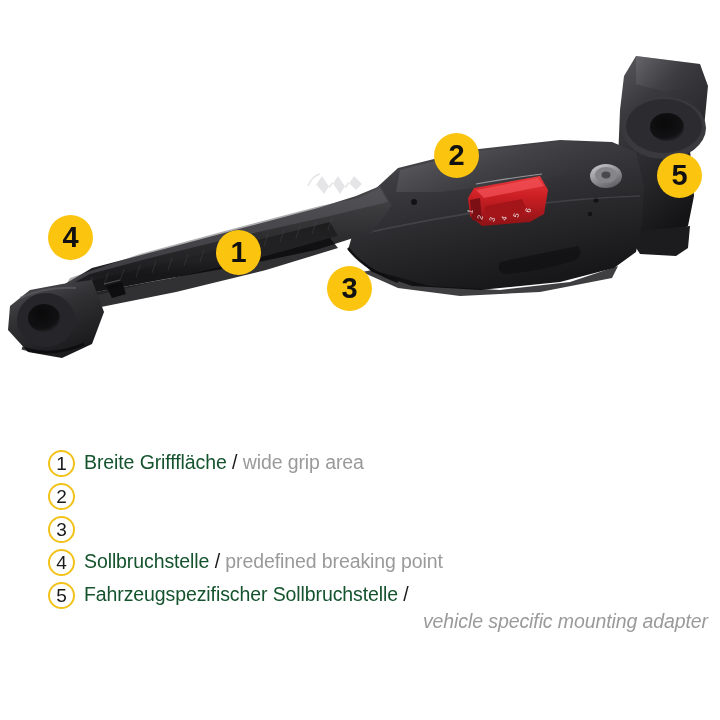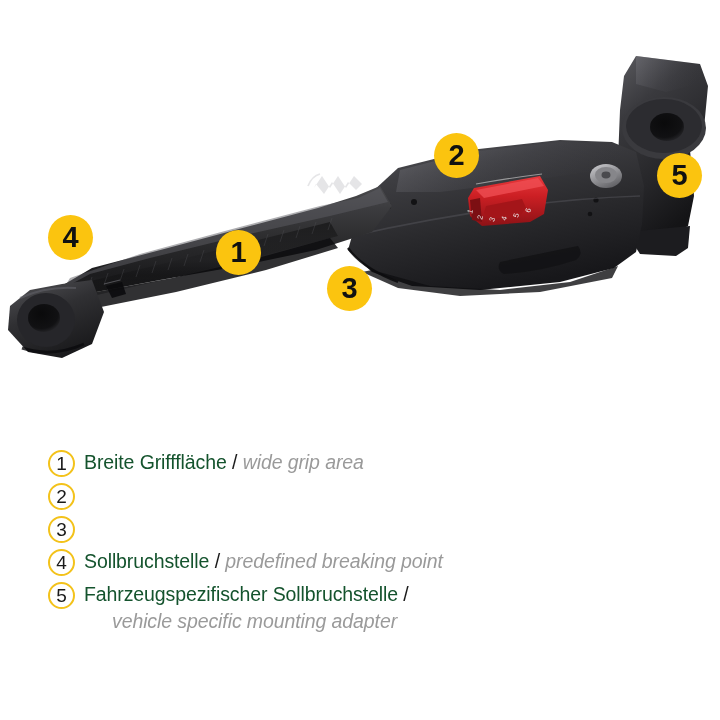--- a/index.html
+++ b/index.html
@@ -65,27 +65,26 @@
     font-size:19.5px;
     line-height:27px;
     color:#1a1a1a;
     letter-spacing:-0.1px;
     padding-top:1px;
   }
   .legend-text .de{color:#14532d;}
   .legend-text .sep{color:#1a1a1a;}
   .legend-text .en{
     color:#9a9a9a;
-    font-style:italic;
   }
   .legend-text .en-wrap{
     display:block;
     color:#9a9a9a;
     font-style:italic;
-    text-align:left;
+    text-align:right;
     margin-left:28px;
     line-height:26px;
   }
 </style>
 </head>
 <body style="background: rgb(255, 255, 255);">
 
 <div id="stage">
 
   <div id="photo">

